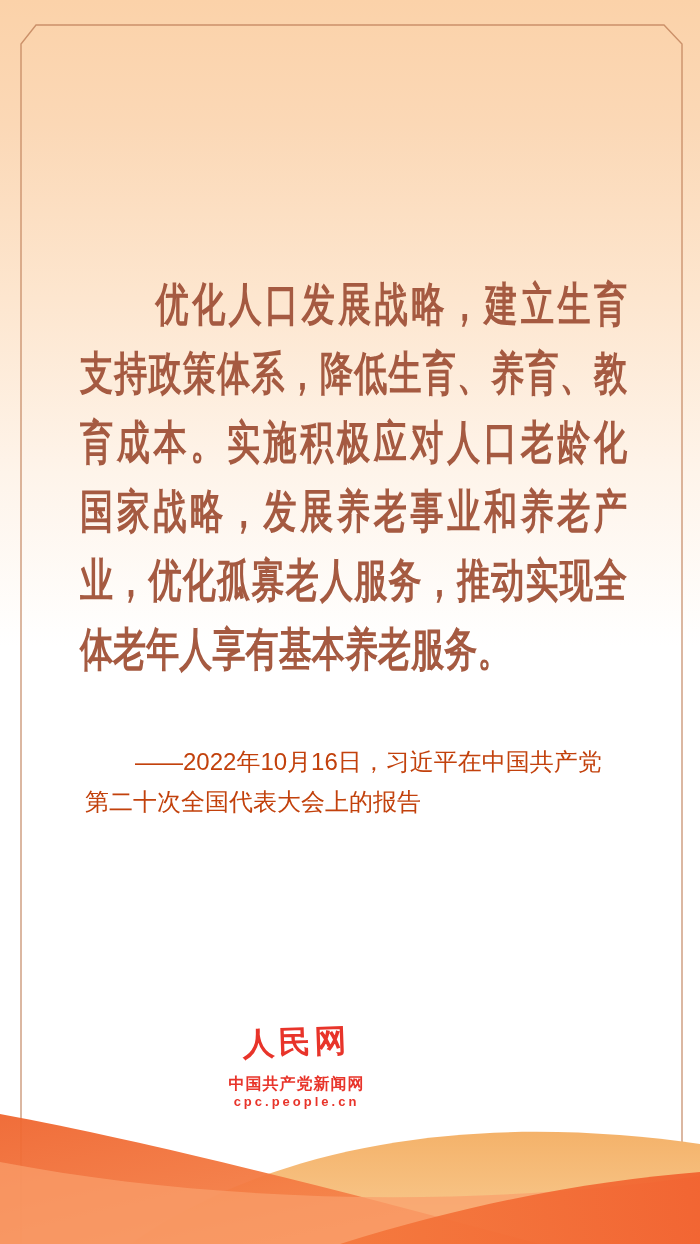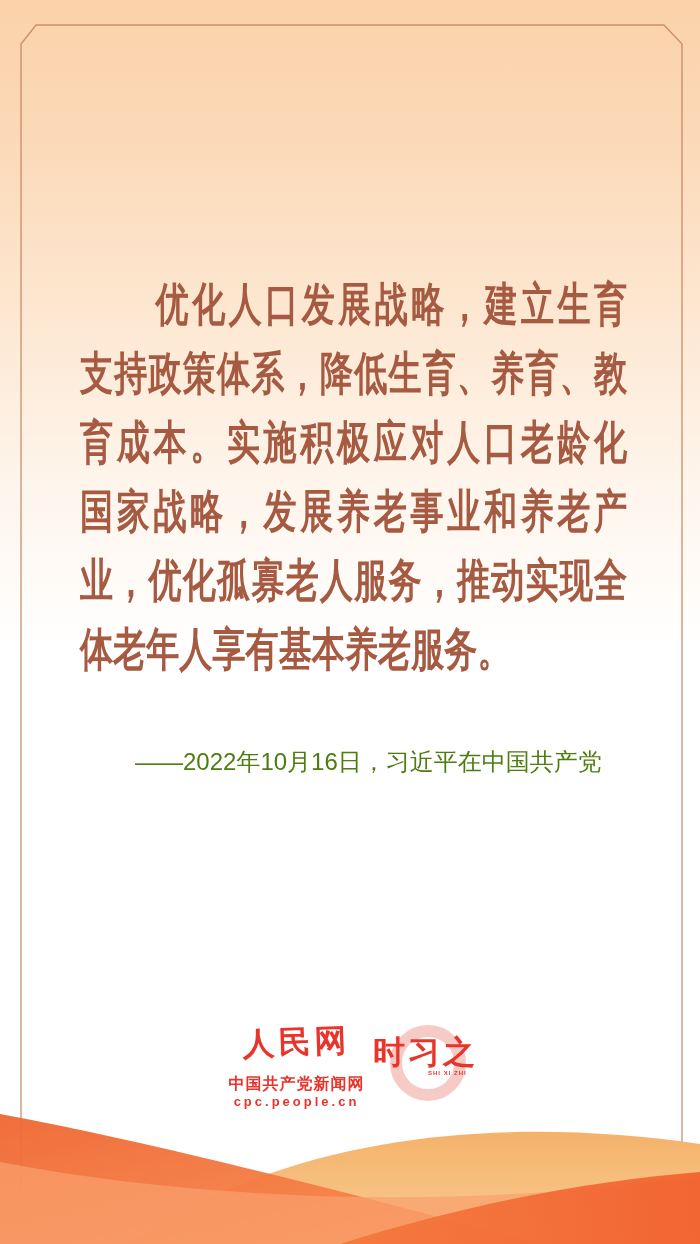--- a/index.html
+++ b/index.html
@@ -17,21 +17,21 @@
     transform:scaleX(0.72);transform-origin:0 0;
     font-family:"DejaVu Serif","Liberation Serif",serif;
     font-weight:700;font-size:46px;color:#a55a41;
     text-align:justify;text-align-last:justify;white-space:nowrap;
   }
   .quote-line.first{text-indent:105px;}
   .quote-line.last{text-align-last:left;}
 
   .attribution{
     position:absolute;left:85px;top:742px;width:560px;
-    font-size:24px;line-height:40px;font-weight:500;color:#4d7c0f;
+    font-size:24px;line-height:40px;font-weight:500;color:#c2410c;
   }
   .attribution .indent{text-indent:50px;}
 
   .footer{position:absolute;left:228px;top:1026px;width:250px;height:90px;}
   .pd-logo{position:absolute;left:0;top:0;width:137px;text-align:center;color:#e8342a;}
   .pd-name{
     font-size:32px;line-height:32px;font-weight:700;
     font-family:"DejaVu Serif","Liberation Serif",serif;
     transform:rotate(-2deg);letter-spacing:4px;
   }
@@ -63,32 +63,28 @@
   <div class="quote-line first">优化人口发展战略，建立生育</div>
   <div class="quote-line">支持政策体系，降低生育、养育、教</div>
   <div class="quote-line">育成本。实施积极应对人口老龄化</div>
   <div class="quote-line">国家战略，发展养老事业和养老产</div>
   <div class="quote-line">业，优化孤寡老人服务，推动实现全</div>
   <div class="quote-line last">体老年人享有基本养老服务。</div>
 </div>
 
 <div class="attribution">
   <div class="indent">——2022年10月16日，习近平在中国共产党</div>
+  <div>第二十次全国代表大会上的报告</div>
 </div>
 
 <div class="footer">
   <div class="pd-logo">
     <div class="pd-name">人民网</div>
     <div class="pd-sub">中国共产党新闻网</div>
     <div class="pd-url">cpc.people.cn</div>
-  </div>
-  <div class="sxz-logo">
-    <div class="sxz-ring"></div>
-    <div class="sxz-name">时习之</div>
-    <div class="sxz-latin">SHI XI ZHI</div>
   </div>
 </div>
 
 <svg class="waves-svg" width="700" height="140" viewBox="0 0 700 140">
   <defs>
     <linearGradient id="gradTan" x1="0" y1="0" x2="0" y2="1">
       <stop offset="0" stop-color="#f4b26a"></stop>
       <stop offset="1" stop-color="#f9cd94"></stop>
     </linearGradient>
     <linearGradient id="gradLeft" x1="0" y1="0" x2="1" y2="1">

